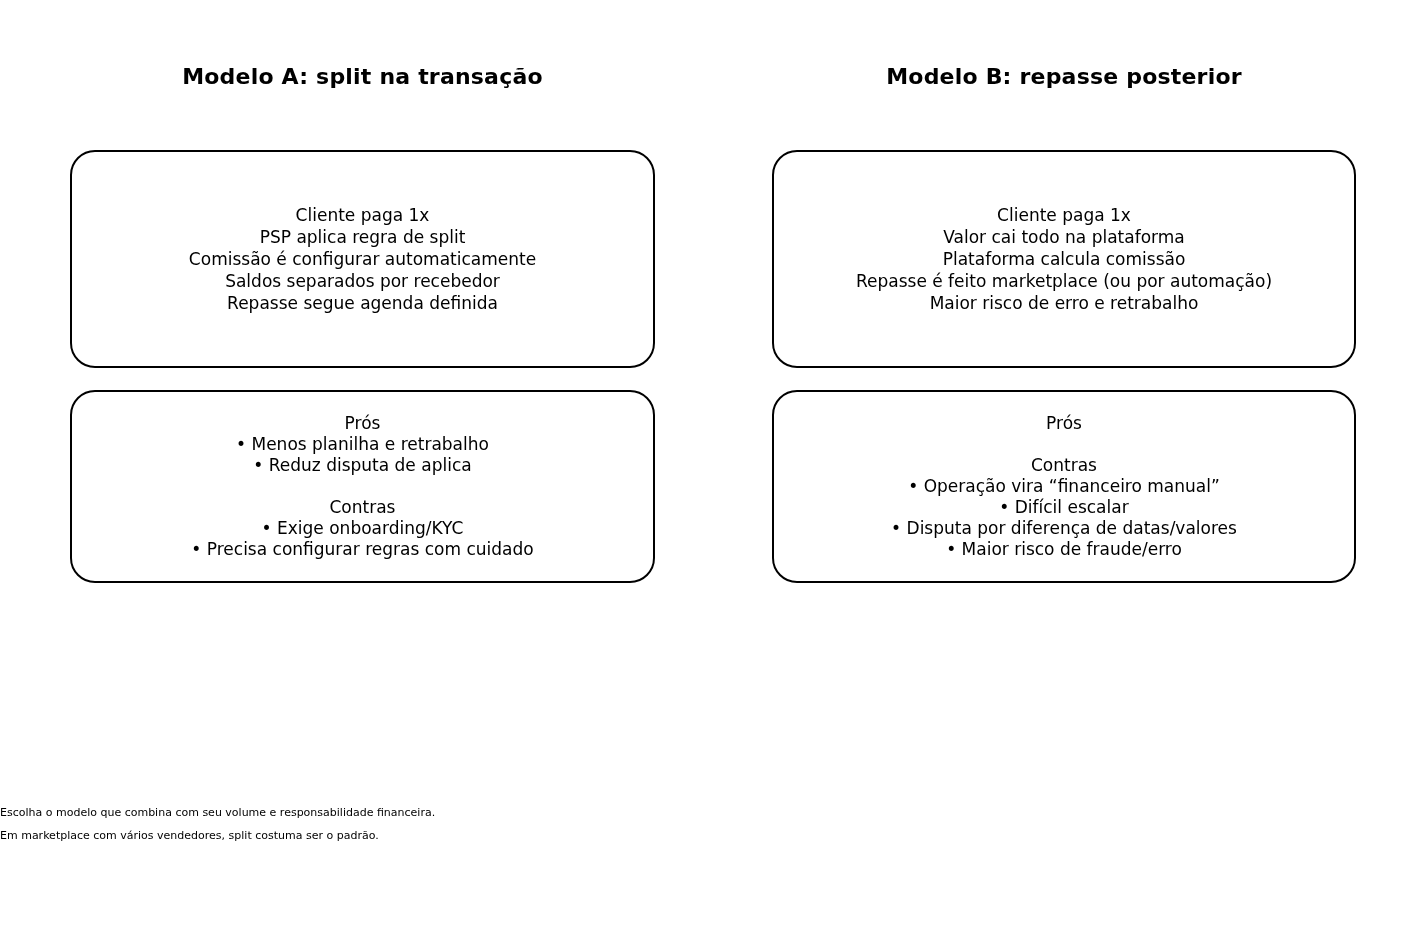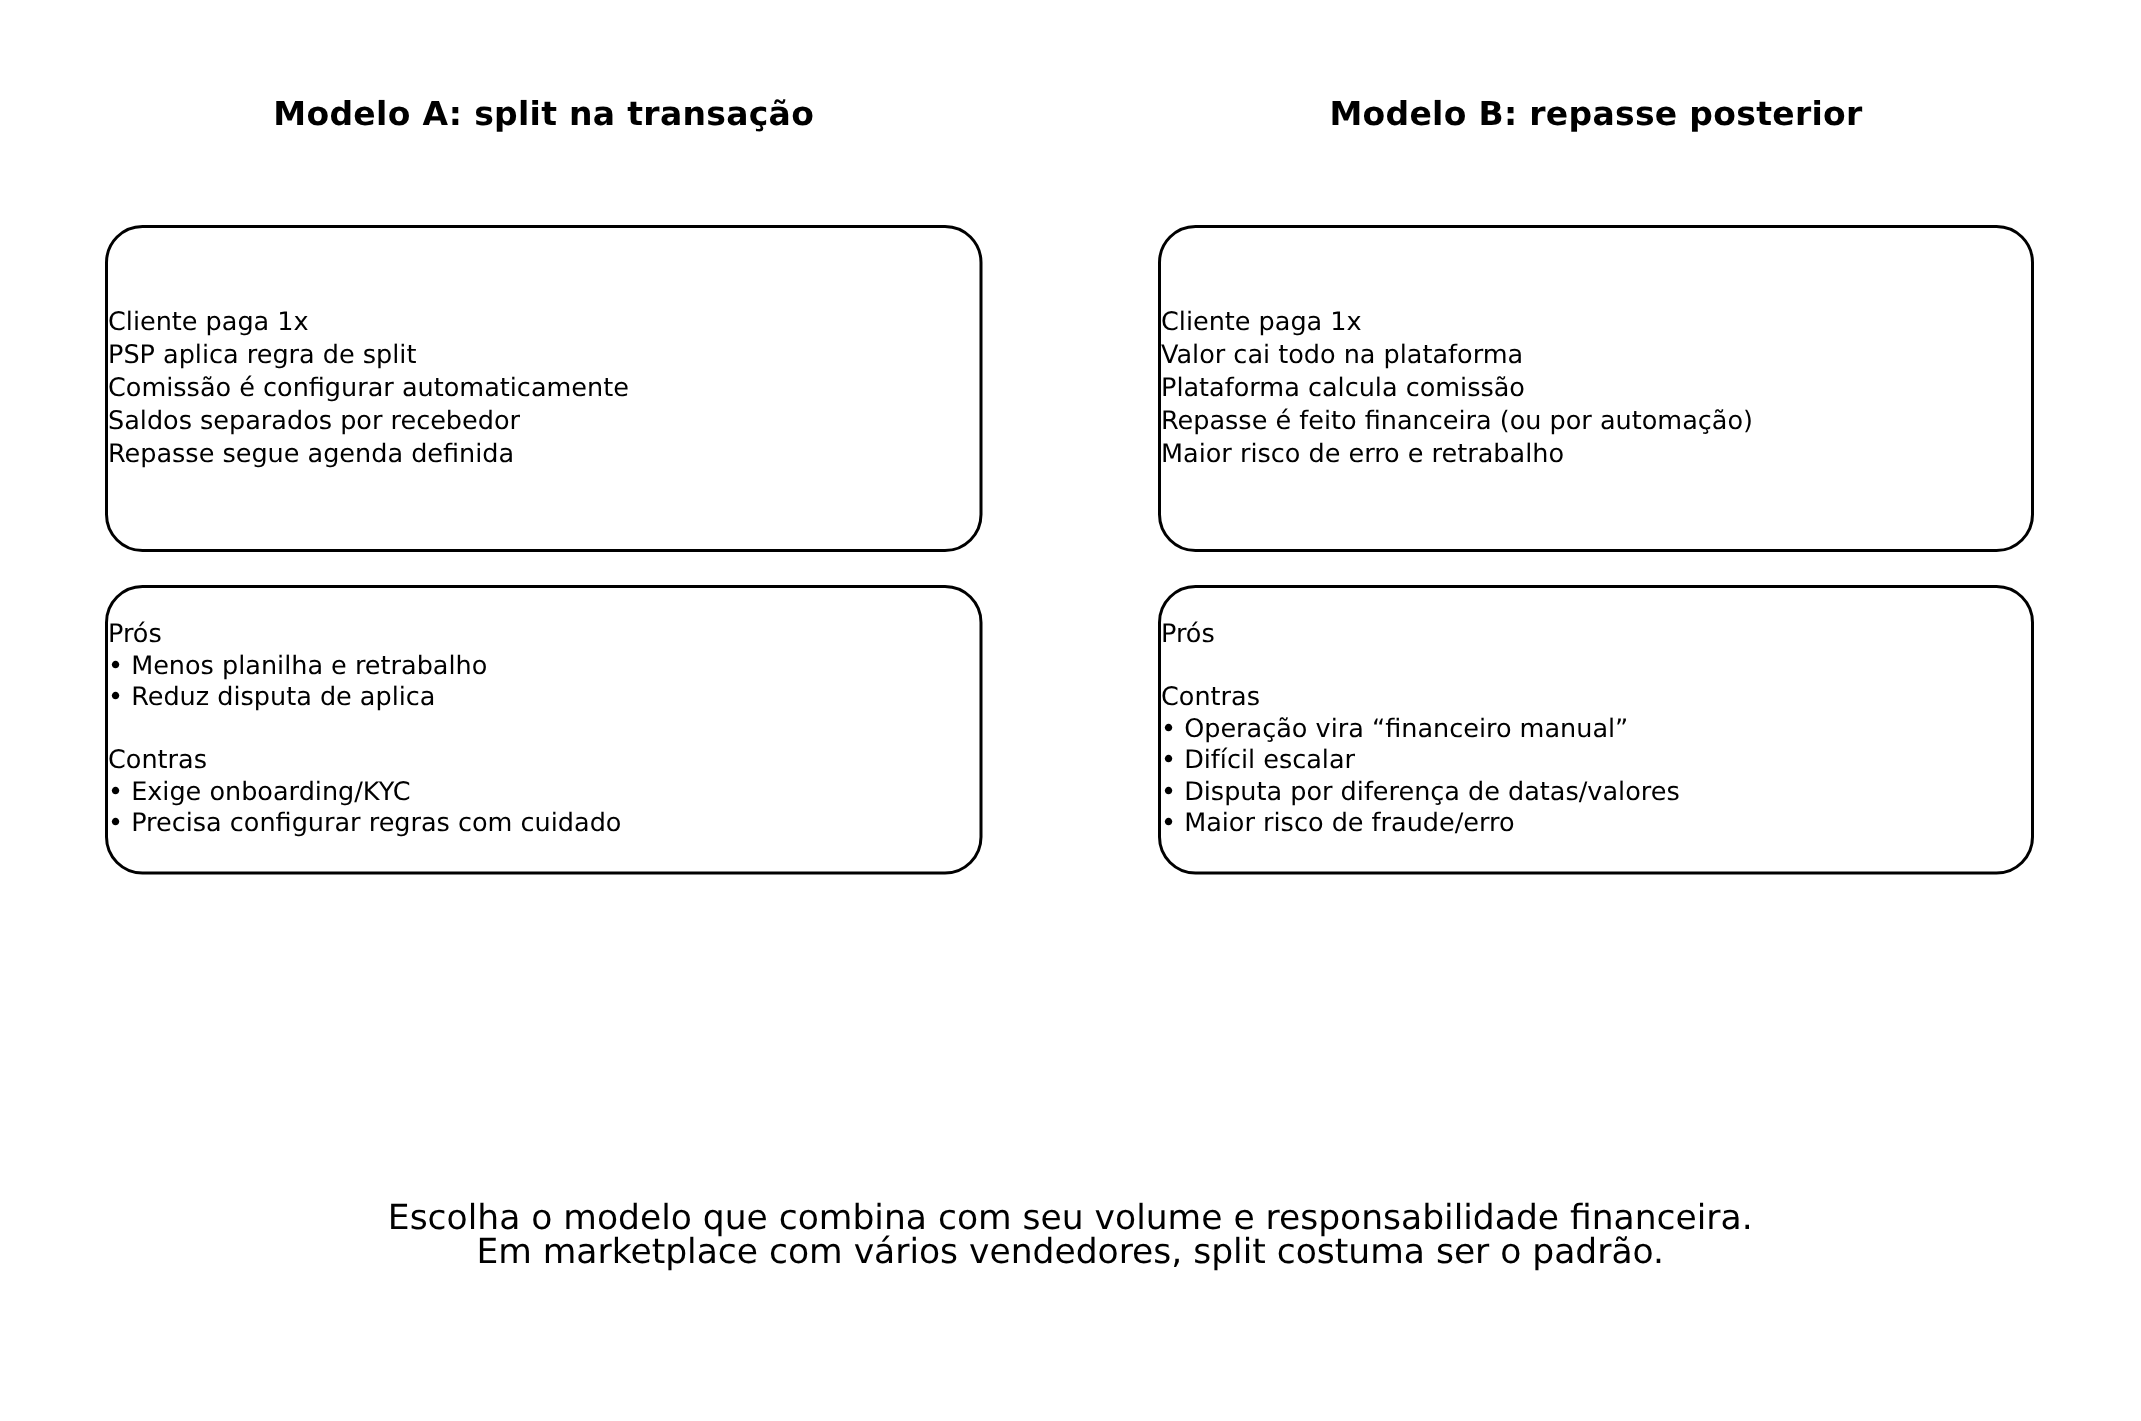--- a/index.html
+++ b/index.html
@@ -35,33 +35,34 @@
     display: flex;
     align-items: center;
     justify-content: center;
   }
   .box.flow { top: 150px; height: 218px; }
   .box.pros { top: 390px; height: 193px; }
   .box.col-a { left: 70px;  width: 585px; }
   .box.col-b { left: 772px; width: 584px; }
 
   .box-text {
+    text-align: center;
     font-size: 17px;
     line-height: 22px;
     width: 100%;
   }
   .box.pros .box-text { line-height: 21px; }
 
   .footer-note {
     position: absolute;
     left: 0;
     top: 801px;
     width: 1427px;
-    text-align: center;
-    font-size: 23px;
+    text-align: left;
+    font-size: 11px;
     line-height: 23px;
   }
 </style>
 </head>
 <body>
 
 <div class="canvas">
 
   <div class="col-title a">Modelo A: split na transação</div>
 
@@ -87,21 +88,21 @@
         <div>• Exige onboarding/KYC</div>
         <div>• Precisa configurar regras com cuidado</div>
       </div>
   </div>
 
   <div class="box flow col-b">
     <div class="box-text">
         <div>Cliente paga 1x</div>
         <div>Valor cai todo na plataforma</div>
         <div>Plataforma calcula comissão</div>
-        <div>Repasse é feito financeira (ou por automação)</div>
+        <div>Repasse é feito marketplace (ou por automação)</div>
         <div>Maior risco de erro e retrabalho</div>
       </div>
   </div>
 
   <div class="box pros col-b">
     <div class="box-text">
         <div>Prós</div>
         <div>&nbsp;</div>
         <div>Contras</div>
         <div>• Operação vira “financeiro manual”</div>

